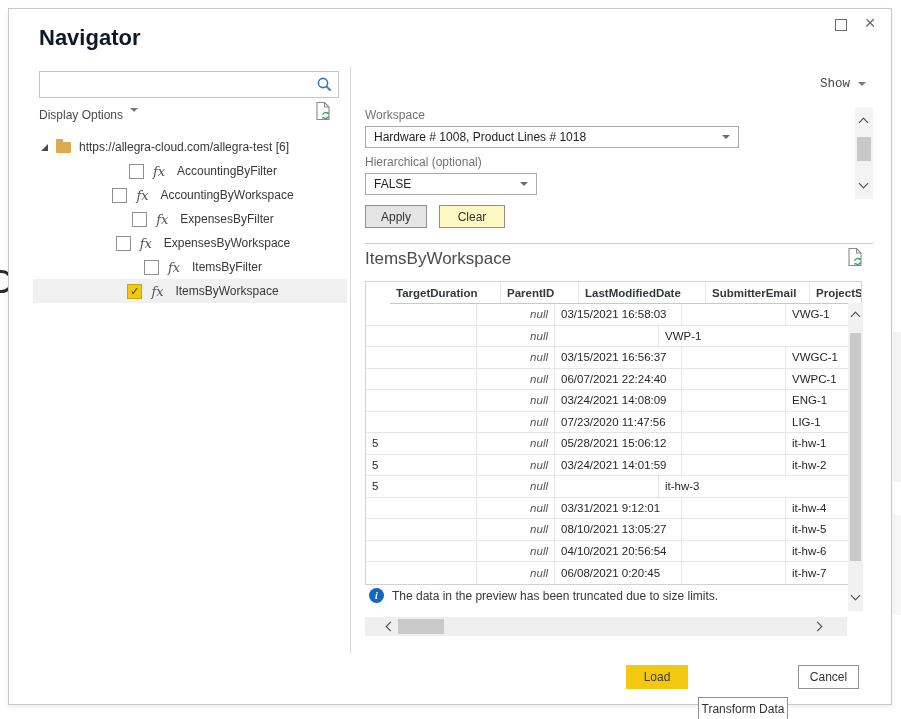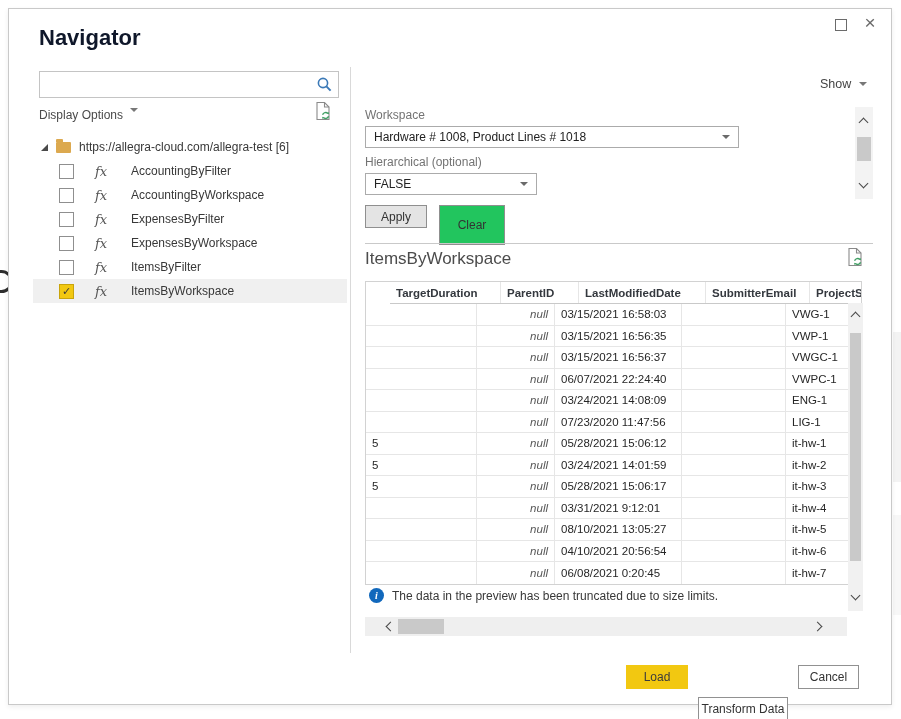--- a/index.html
+++ b/index.html
@@ -30,53 +30,53 @@
   .caret{width:0;height:0;border-left:4px solid transparent;border-right:4px solid transparent;border-top:4px solid #777;}
 
   .lp-refresh{position:absolute;left:306px;top:92px;}
 
   
   .tree{position:absolute;left:24px;top:126px;width:314px;}
   .troot{height:24px;display:flex;align-items:center;padding-left:8px;font-size:12px;color:#383838;gap:8px;}
   .tri{width:0;height:0;border-left:7px solid transparent;border-bottom:7px solid #4a4a4a;}
   .folder{width:15px;height:11px;background:var(--folder-tan,#DCA94F);border-radius:1px;position:relative;}
   .folder:before{content:'';position:absolute;top:-3px;left:0;width:7px;height:3px;background:var(--folder-tan,#DCA94F);border-radius:1px 1px 0 0;}
-  .titem{height:24px;display:flex;align-items:center;padding-left:26px;font-size:12px;color:#383838;gap:21px;}
+  .titem{height:24px;display:flex;align-items:center;padding-left:26px;font-size:12px;color:#383838;gap:9px;justify-content:center;}
   .titem.selected{background:#f0f0f0;}
   .cb{width:13px;height:13px;border:1px solid #8f8f8f;background:#fff;display:flex;align-items:center;justify-content:center;flex:0 0 auto;}
   .cb.checked{background:var(--accent-yellow,#F2C811);border-color:#c9a40b;}
   .ck{font-size:11px;font-weight:bold;color:#3a3a3a;line-height:11px;}
   .fx{font-family:"DejaVu Serif","Liberation Serif",serif;font-style:italic;font-size:13px;color:#555;width:15px;flex:0 0 auto;}
   .tlabel{white-space:nowrap;}
 
   .divider-v{position:absolute;left:341px;top:58px;width:1px;height:586px;background:#d9d9d9;}
 
   
-  .show-ctl{position:absolute;left:811px;top:68px;font-size:12.5px;color:#444;display:flex;align-items:center;gap:8px;}
+  .show-ctl{position:absolute;left:811px;top:68px;font-size:12.5px;color:#444;display:flex;align-items:center;gap:8px;font-family:Liberation Mono, monospace;}
   .outer-sb{position:absolute;left:846px;top:98px;width:18px;height:92px;background:#f3f3f3;}
   .chv{position:absolute;width:6px;height:6px;border:solid #474747;border-width:0 1.7px 1.7px 0;}
   .chv.up{transform:rotate(-135deg);}
   .chv.down{transform:rotate(45deg);}
   .chv.left{transform:rotate(135deg);}
   .chv.right{transform:rotate(-45deg);}
   .outer-sb .up{left:5px;top:12px;}
   .outer-sb .down{left:5px;bottom:12px;}
   .outer-sb .thumb{position:absolute;left:2px;top:30px;width:14px;height:24px;background:#c9c9c9;}
 
   .flabel{position:absolute;font-size:12px;color:#737373;}
   .lbl-ws{left:356px;top:99px;}
   .lbl-hier{left:356px;top:146px;}
   .select{position:absolute;height:22px;border:1px solid #ababab;box-sizing:border-box;display:flex;align-items:center;padding:0 22px 0 8px;font-size:12px;color:#222;background:#fff;}
   .sel-ws{left:356px;top:117px;width:374px;}
   .sel-hier{left:356px;top:164px;width:172px;}
   .selarrow{position:absolute;right:8px;top:8px;width:0;height:0;border-left:4px solid transparent;border-right:4px solid transparent;border-top:4px solid #6a6a6a;}
 
   .btn{position:absolute;box-sizing:border-box;display:flex;align-items:center;justify-content:center;font-size:12px;color:#333;cursor:default;}
   .btn-apply{left:356px;top:196px;width:62px;height:23px;background:#e4e4e4;border:1px solid #8f8f8f;}
-  .btn-clear{left:430px;top:196px;width:66px;height:40px;background:#22c55e;border:1px solid #8f8f8f;}
+  .btn-clear{left:430px;top:196px;width:66px;height:23px;background:#fef9c3;border:1px solid #8f8f8f;}
 
   .divider-h{position:absolute;left:356px;top:234px;width:508px;height:1px;background:#c9c9c9;}
   .preview-title{position:absolute;left:356px;top:240px;font-size:17px;font-weight:400;color:#4c4c4c;}
   .rp-refresh{position:absolute;left:838px;top:238px;}
 
   
   .dtable{position:absolute;left:356px;top:272px;width:497px;border:1px solid #d2d2d2;box-sizing:border-box;background:#fff;}
   .trow{display:flex;height:21.5px;border-bottom:1px solid #e6e6e6;box-sizing:border-box;}
   .trow:last-child{border-bottom:none;}
   .hrow{height:22px;border-bottom:1px solid #c9c9c9;margin-left:24px;}
@@ -242,21 +242,20 @@
           <div class="trow">
             <div class="cell c0"></div>
             <div class="cell c1 nullcell">null</div>
             <div class="cell c2">03/15/2021 16:58:03</div>
             <div class="cell c3"></div>
             <div class="cell c4">VWG-1</div>
           </div>
           <div class="trow">
             <div class="cell c0"></div>
             <div class="cell c1 nullcell">null</div>
-            <div class="cell c2">03/15/2021 16:56:35</div>
             <div class="cell c3"></div>
             <div class="cell c4">VWP-1</div>
           </div>
           <div class="trow">
             <div class="cell c0"></div>
             <div class="cell c1 nullcell">null</div>
             <div class="cell c2">03/15/2021 16:56:37</div>
             <div class="cell c3"></div>
             <div class="cell c4">VWGC-1</div>
           </div>
@@ -291,21 +290,20 @@
           <div class="trow">
             <div class="cell c0">5</div>
             <div class="cell c1 nullcell">null</div>
             <div class="cell c2">03/24/2021 14:01:59</div>
             <div class="cell c3"></div>
             <div class="cell c4">it-hw-2</div>
           </div>
           <div class="trow">
             <div class="cell c0">5</div>
             <div class="cell c1 nullcell">null</div>
-            <div class="cell c2">05/28/2021 15:06:17</div>
             <div class="cell c3"></div>
             <div class="cell c4">it-hw-3</div>
           </div>
           <div class="trow">
             <div class="cell c0"></div>
             <div class="cell c1 nullcell">null</div>
             <div class="cell c2">03/31/2021 9:12:01</div>
             <div class="cell c3"></div>
             <div class="cell c4">it-hw-4</div>
           </div>

